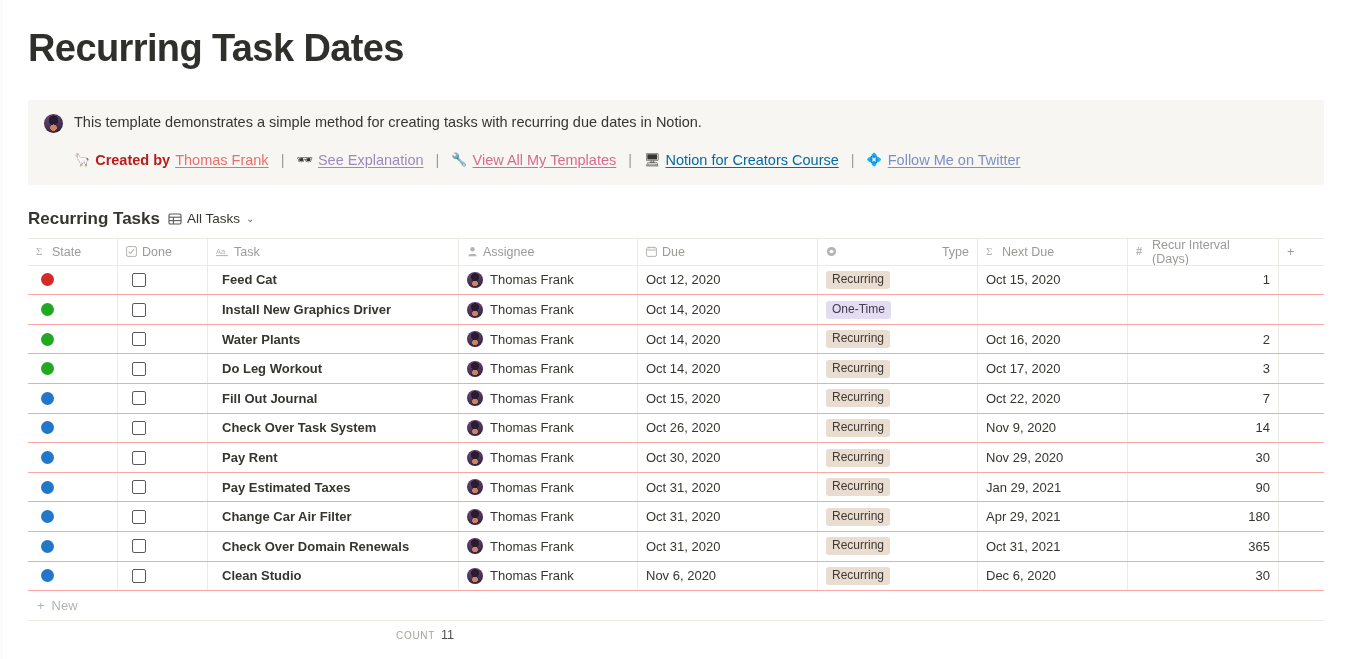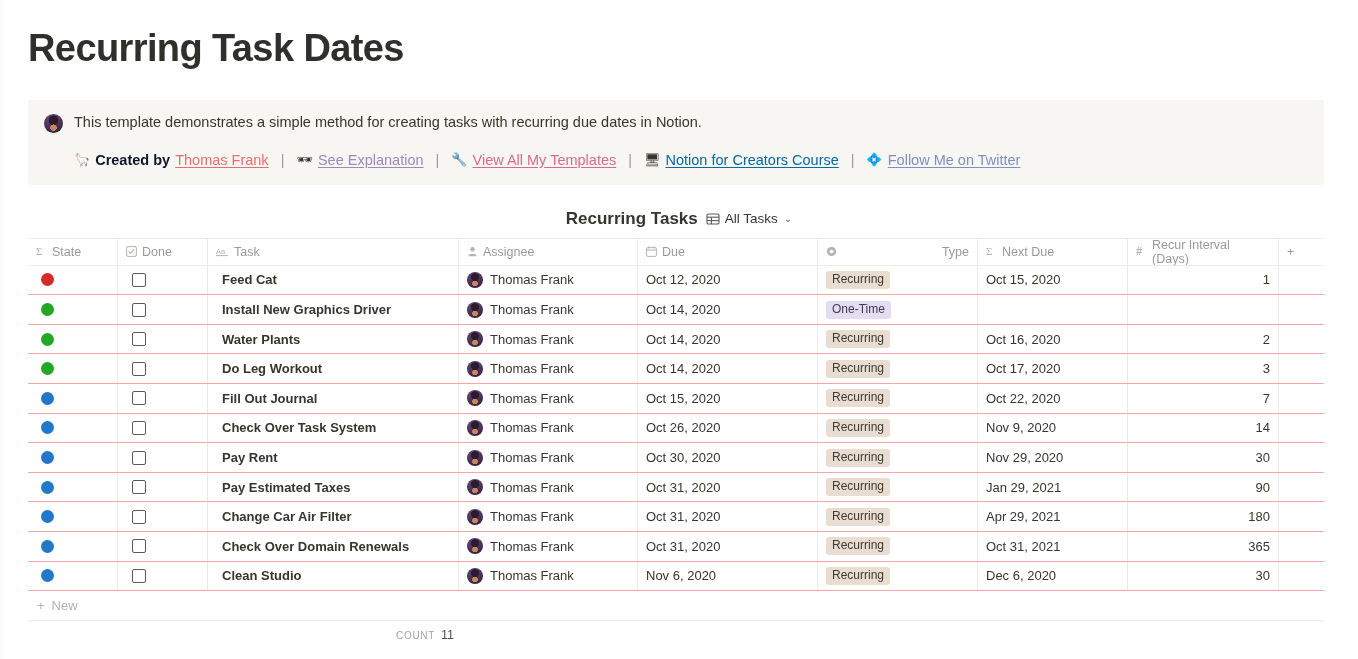--- a/index.html
+++ b/index.html
@@ -52,36 +52,35 @@
     margin-top: 17px;
     margin-left: 30px;
     font-size: 14.5px;
     line-height: 20px;
     display: flex;
     align-items: center;
     flex-wrap: nowrap;
     white-space: nowrap;
   }
   .links-row .emoji { font-size: 13px; margin-right: 5px; }
-  .lbl-created { font-weight: bold; color: #0f172a; margin-right: 5px; }
+  .lbl-created { font-weight: bold; color: #b91c1c; margin-right: 5px; }
   .lnk { text-decoration: underline; text-underline-offset: 2px; }
   .lnk.red  { color: #e5706d; }
   .lnk.purp { color: #9b8bbd; }
   .lnk.pink { color: #d96a8e; }
   .lnk.teal { color: #0369a1; }
   .lnk.blue2{ color: #7e8fc4; }
   .sep { color: #9b9a97; margin: 0 12px; }
 
   
   .db-header {
     margin-top: 24px;
     display: flex;
     align-items: center;
     gap: 8px;
-    justify-content: center;
   }
   .db-title { font-size: 17px; font-weight: bold; color: #37352f; }
   .view-pill { display: flex; align-items: center; gap: 5px; color: #37352f; font-size: 13.5px; }
   .view-pill svg { display: block; }
   .chev { font-size: 10px; color: #6b6a67; margin-left: 1px; }
 
   
   .table { margin-top: 9px; width: 1296px; border-top: 1px solid #eceae5; }
   .trow { display: flex; align-items: stretch; border-bottom: 1px solid #fca5a5; height: 29.6px; }
   .trow.head { height: 27px; border-bottom: 1px solid #eceae5; }

